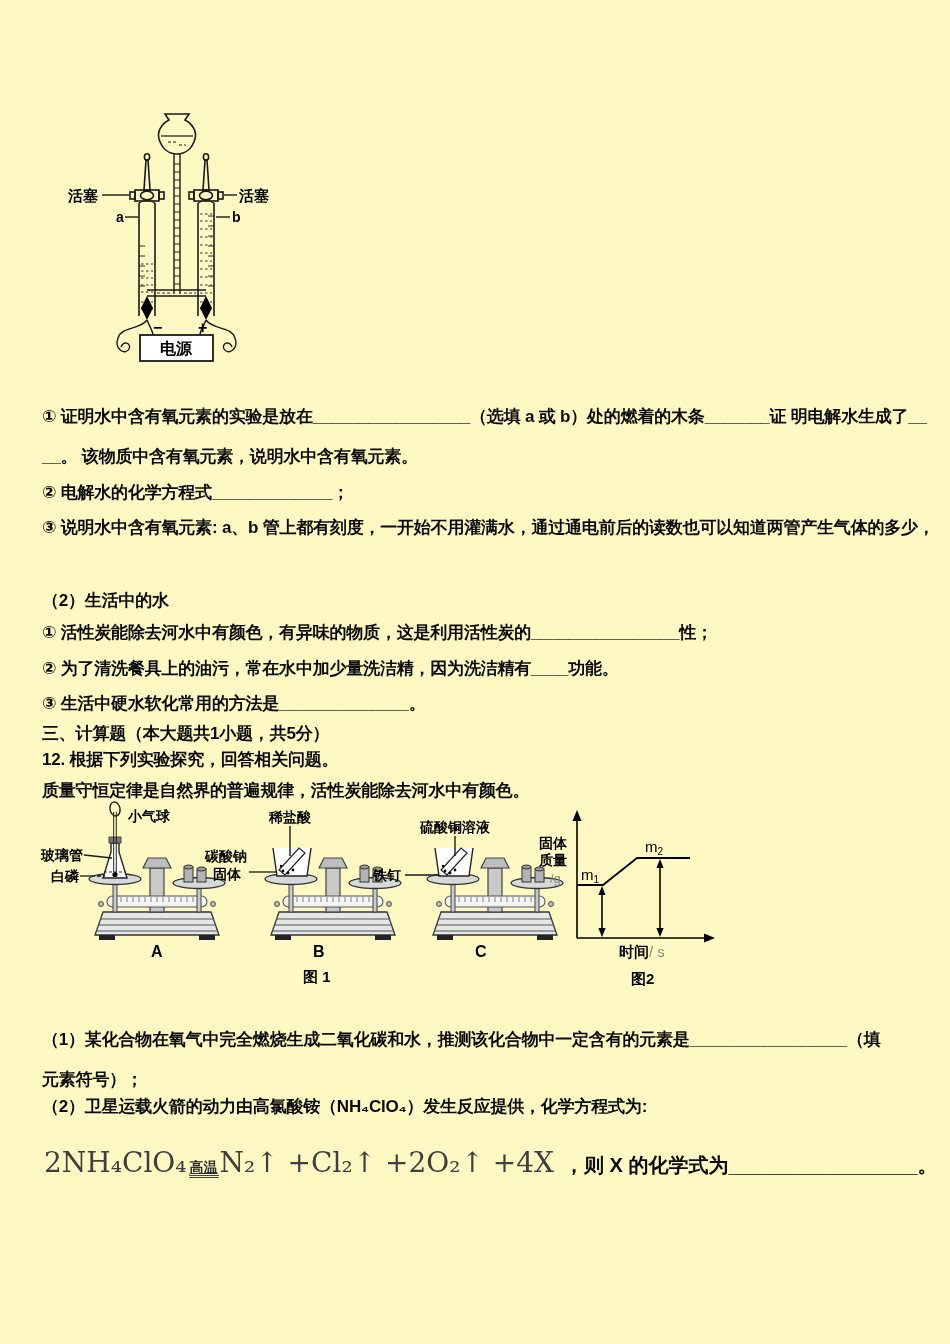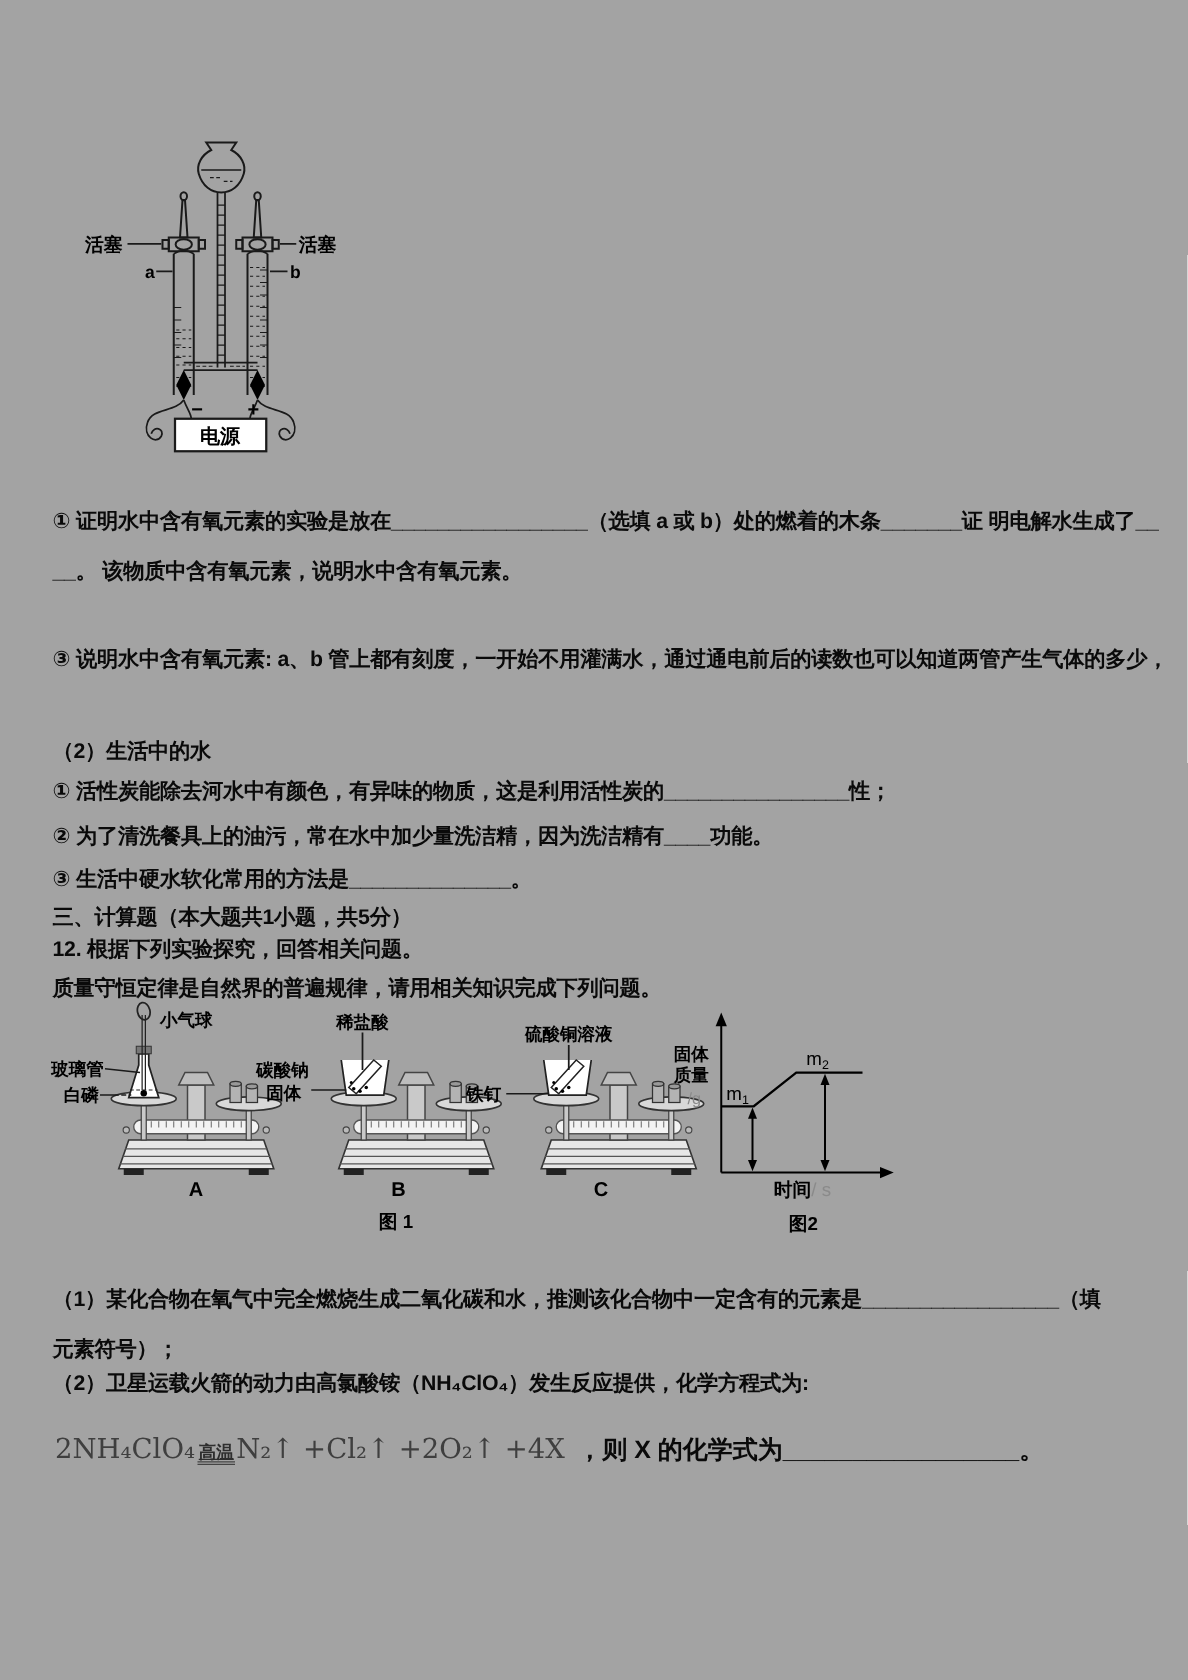--- a/index.html
+++ b/index.html
@@ -1,24 +1,24 @@
 <!DOCTYPE html>
 <html><head>
 <meta charset="utf-8">
 <style>
   * { margin:0; padding:0; box-sizing:border-box; }
   html,body { width:950px; background:#ffffff; }
   body { font-family:"Liberation Sans","DejaVu Sans",sans-serif; color:#000; }
-  .page { position:relative; width:950px; height:1344px; background:#a3a3a3; overflow:hidden; }
+  .page { position:relative; width:950px; height:1344px; background:#fef9c3; overflow:hidden; }
   .tline { position:absolute; left:42px; font-size:17px; font-weight:700; color:#0a0a0a;
            white-space:nowrap; letter-spacing:-0.2px; }
   .fig-svg { position:absolute; }
   svg text { font-family:"Liberation Sans","DejaVu Sans",sans-serif; }
   .equation { position:absolute; left:44px; top:1146px; white-space:nowrap; }
-  .eq-formula { font-family:"DejaVu Serif","Liberation Serif",serif; font-size:22px; color:#3f3f3f; }
+  .eq-formula { font-family:"DejaVu Serif","Liberation Serif",serif; font-size:28px; color:#3f3f3f; }
   .eq-cond { display:inline-block; font-size:14px; font-weight:700; color:#2e2e2e;
              border-bottom:3px double #444; line-height:1.15; padding:0 1px; margin:0 1px 0 2px;
              vertical-align:baseline;text-decoration:underline; }
   .eq-suffix { font-size:20px; font-weight:700; color:#0a0a0a; margin-left:10px; }
 </style>
 </head>
 <body>
 
 <div class="page">
 
@@ -143,28 +143,29 @@
     <line x1="67" y1="111" x2="80" y2="111" stroke="#1a1a1a" stroke-width="1.4"></line>
     <text x="174" y="116" font-size="14" font-weight="bold">b</text>
     <line x1="158" y1="111" x2="172" y2="111" stroke="#1a1a1a" stroke-width="1.4"></line>
     <text x="95" y="227" font-size="16" font-weight="bold">−</text>
     <text x="140" y="227" font-size="16" font-weight="bold">+</text>
     <text x="118" y="248" font-size="16" font-weight="bold" text-anchor="middle">电源</text>
   </svg>
 
   <div class="tline" style="top:405px;">① 证明水中含有氧元素的实验是放在_________________（选填 a 或 b）处的燃着的木条_______证 明电解水生成了__</div>
   <div class="tline" style="top:445px;">__。 该物质中含有氧元素，说明水中含有氧元素。</div>
+  <div class="tline" style="top:481px;">② 电解水的化学方程式_____________；</div>
   <div class="tline" style="top:516px;">③ 说明水中含有氧元素: a、b 管上都有刻度，一开始不用灌满水，通过通电前后的读数也可以知道两管产生气体的多少，</div>
   <div class="tline" style="top:589px;">（2）生活中的水</div>
   <div class="tline" style="top:621px;">① 活性炭能除去河水中有颜色，有异味的物质，这是利用活性炭的________________性；</div>
   <div class="tline" style="top:657px;">② 为了清洗餐具上的油污，常在水中加少量洗洁精，因为洗洁精有____功能。</div>
   <div class="tline" style="top:692px;">③ 生活中硬水软化常用的方法是______________。</div>
   <div class="tline" style="top:722px;">三、计算题（本大题共1小题，共5分）</div>
   <div class="tline" style="top:748px;">12. 根据下列实验探究，回答相关问题。</div>
-  <div class="tline" style="top:779px;">质量守恒定律是自然界的普遍规律，请用相关知识完成下列问题。</div>
+  <div class="tline" style="top:779px;">质量守恒定律是自然界的普遍规律，活性炭能除去河水中有颜色。</div>
 
   <svg class="fig-svg" style="left:35px; top:800px;" width="880" height="195" viewBox="0 0 880 195">
     <defs>
       <g id="balance">
 
         <path d="M26,72 L134,72 L142,95 L18,95 Z" fill="#e6e6e6" stroke="#333" stroke-width="1.3"></path>
         <line x1="23" y1="79" x2="137" y2="79" stroke="#555" stroke-width="1"></line>
         <line x1="21" y1="85" x2="139" y2="85" stroke="#555" stroke-width="1"></line>
         <line x1="19" y1="91" x2="141" y2="91" stroke="#555" stroke-width="1"></line>
         <rect x="22" y="95" width="16" height="5" fill="#222"></rect>

